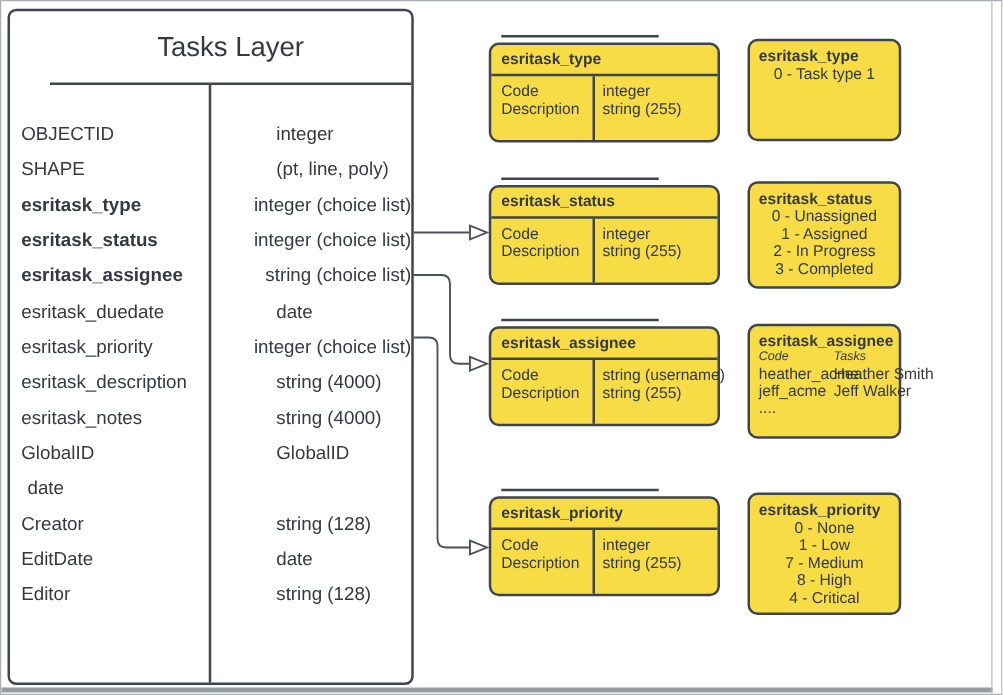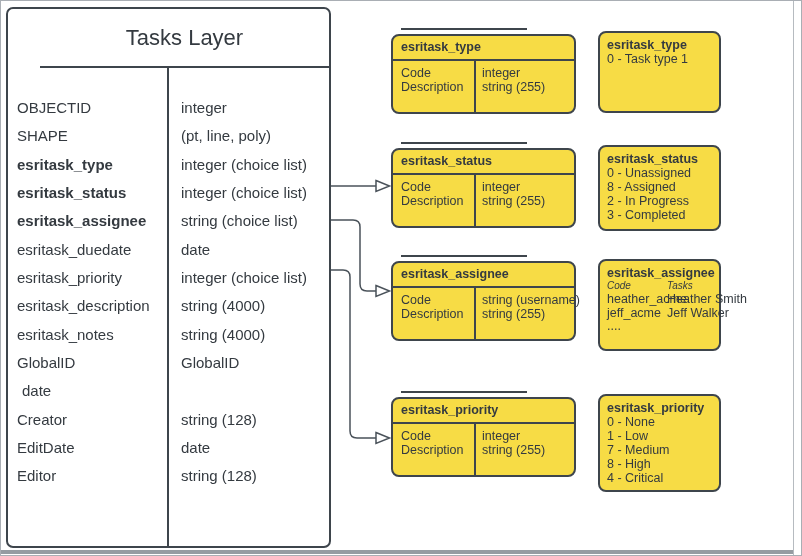--- a/index.html
+++ b/index.html
@@ -13,42 +13,42 @@
   .page-edge-bottom{position:absolute;left:0;top:549px;width:793px;height:4px;background:var(--edge);}
 
   
   .tasks-table{position:absolute;left:5px;top:6px;width:325px;height:541px;background:#fff;
                border:2px solid var(--stroke);border-radius:7px;box-sizing:border-box;padding-left:32px;}
   .tasks-title{height:57px;line-height:57px;text-align:center;font-size:22px;
                border-bottom:2px solid var(--stroke);}
   .tasks-body{position:absolute;top:59px;bottom:0;left:0;right:0;}
   .col-divider{position:absolute;left:159px;top:0;bottom:0;width:1.5px;background:var(--stroke);}
   .field-rows{position:absolute;top:26px;left:0;right:0;}
-  .field-row{display:flex;height:28.35px;font-size:15px;line-height:28.35px;}
+  .field-row{display:flex;height:28.35px;font-size:15px;line-height:28.35px;gap:40px;}
   .fname{width:159px;padding-left:9px;box-sizing:border-box;white-space:nowrap;}
   .ftype{padding-left:14px;white-space:nowrap;}
   .bold{font-weight:bold;}
 
   
   .schema-box{position:absolute;left:390px;width:185px;height:80px;background:var(--yellow);
               border:2px solid var(--stroke);border-radius:8px;box-sizing:border-box;}
   .schema-header{height:23px;line-height:23px;padding-left:8px;font-weight:bold;font-size:12.5px;
                  border-bottom:2px solid var(--stroke);white-space:nowrap;}
   .schema-body{position:absolute;top:25px;bottom:0;left:0;right:0;font-size:12.5px;}
   .schema-divider{position:absolute;left:81px;top:0;bottom:0;width:1.5px;background:var(--stroke);}
   .schema-col-left{position:absolute;left:8px;top:6px;line-height:13.5px;white-space:nowrap;}
   .schema-col-right{position:absolute;left:89px;top:6px;line-height:13.5px;white-space:nowrap;}
   .tab-line{position:absolute;left:400px;width:126px;height:2px;background:var(--stroke);}
 
   
   .values-box{position:absolute;left:597px;width:123px;background:var(--yellow);
               border:2px solid var(--stroke);border-radius:8px;box-sizing:border-box;
               padding:5px 7px;font-size:12.5px;line-height:14px;}
   .values-title{font-weight:bold;white-space:nowrap;}
-  .values-line{white-space:nowrap;}
+  .values-line{white-space:nowrap;text-align:center;}
   .kv-head{display:flex;font-style:italic;font-size:10px;line-height:12px;}
   .kv-head .code,.kv-row .code{width:60px;flex:none;}
   .kv-row{display:flex;white-space:nowrap;}
   .kv-ellipsis{line-height:12px;}
 
   
   svg.connectors{position:absolute;left:0;top:0;pointer-events:none;}
   .conn{fill:none;stroke:var(--connector);stroke-width:1.5;}
   .arrow{fill:#fff;stroke:var(--connector);stroke-width:1.5;stroke-linejoin:miter;}
 </style>
@@ -221,21 +221,21 @@
 
     <div class="values-line">0 - Task type 1</div>
       </div>
   </div>
 
   <div class="values-box" style="top:144px;height:86px">
     <div class="values-title">esritask_status</div>
     <div>
 
     <div class="values-line">0 - Unassigned</div>
-        <div class="values-line">8 - Assigned</div>
+        <div class="values-line">1 - Assigned</div>
         <div class="values-line">2 - In Progress</div>
         <div class="values-line">3 - Completed</div>
       </div>
   </div>
 
   <div class="values-box" style="top:258px;height:92px">
     <div class="values-title">esritask_assignee</div>
     <div class="kv-head">
       <div class="code">Code</div>
       <div class="label">Tasks</div>

